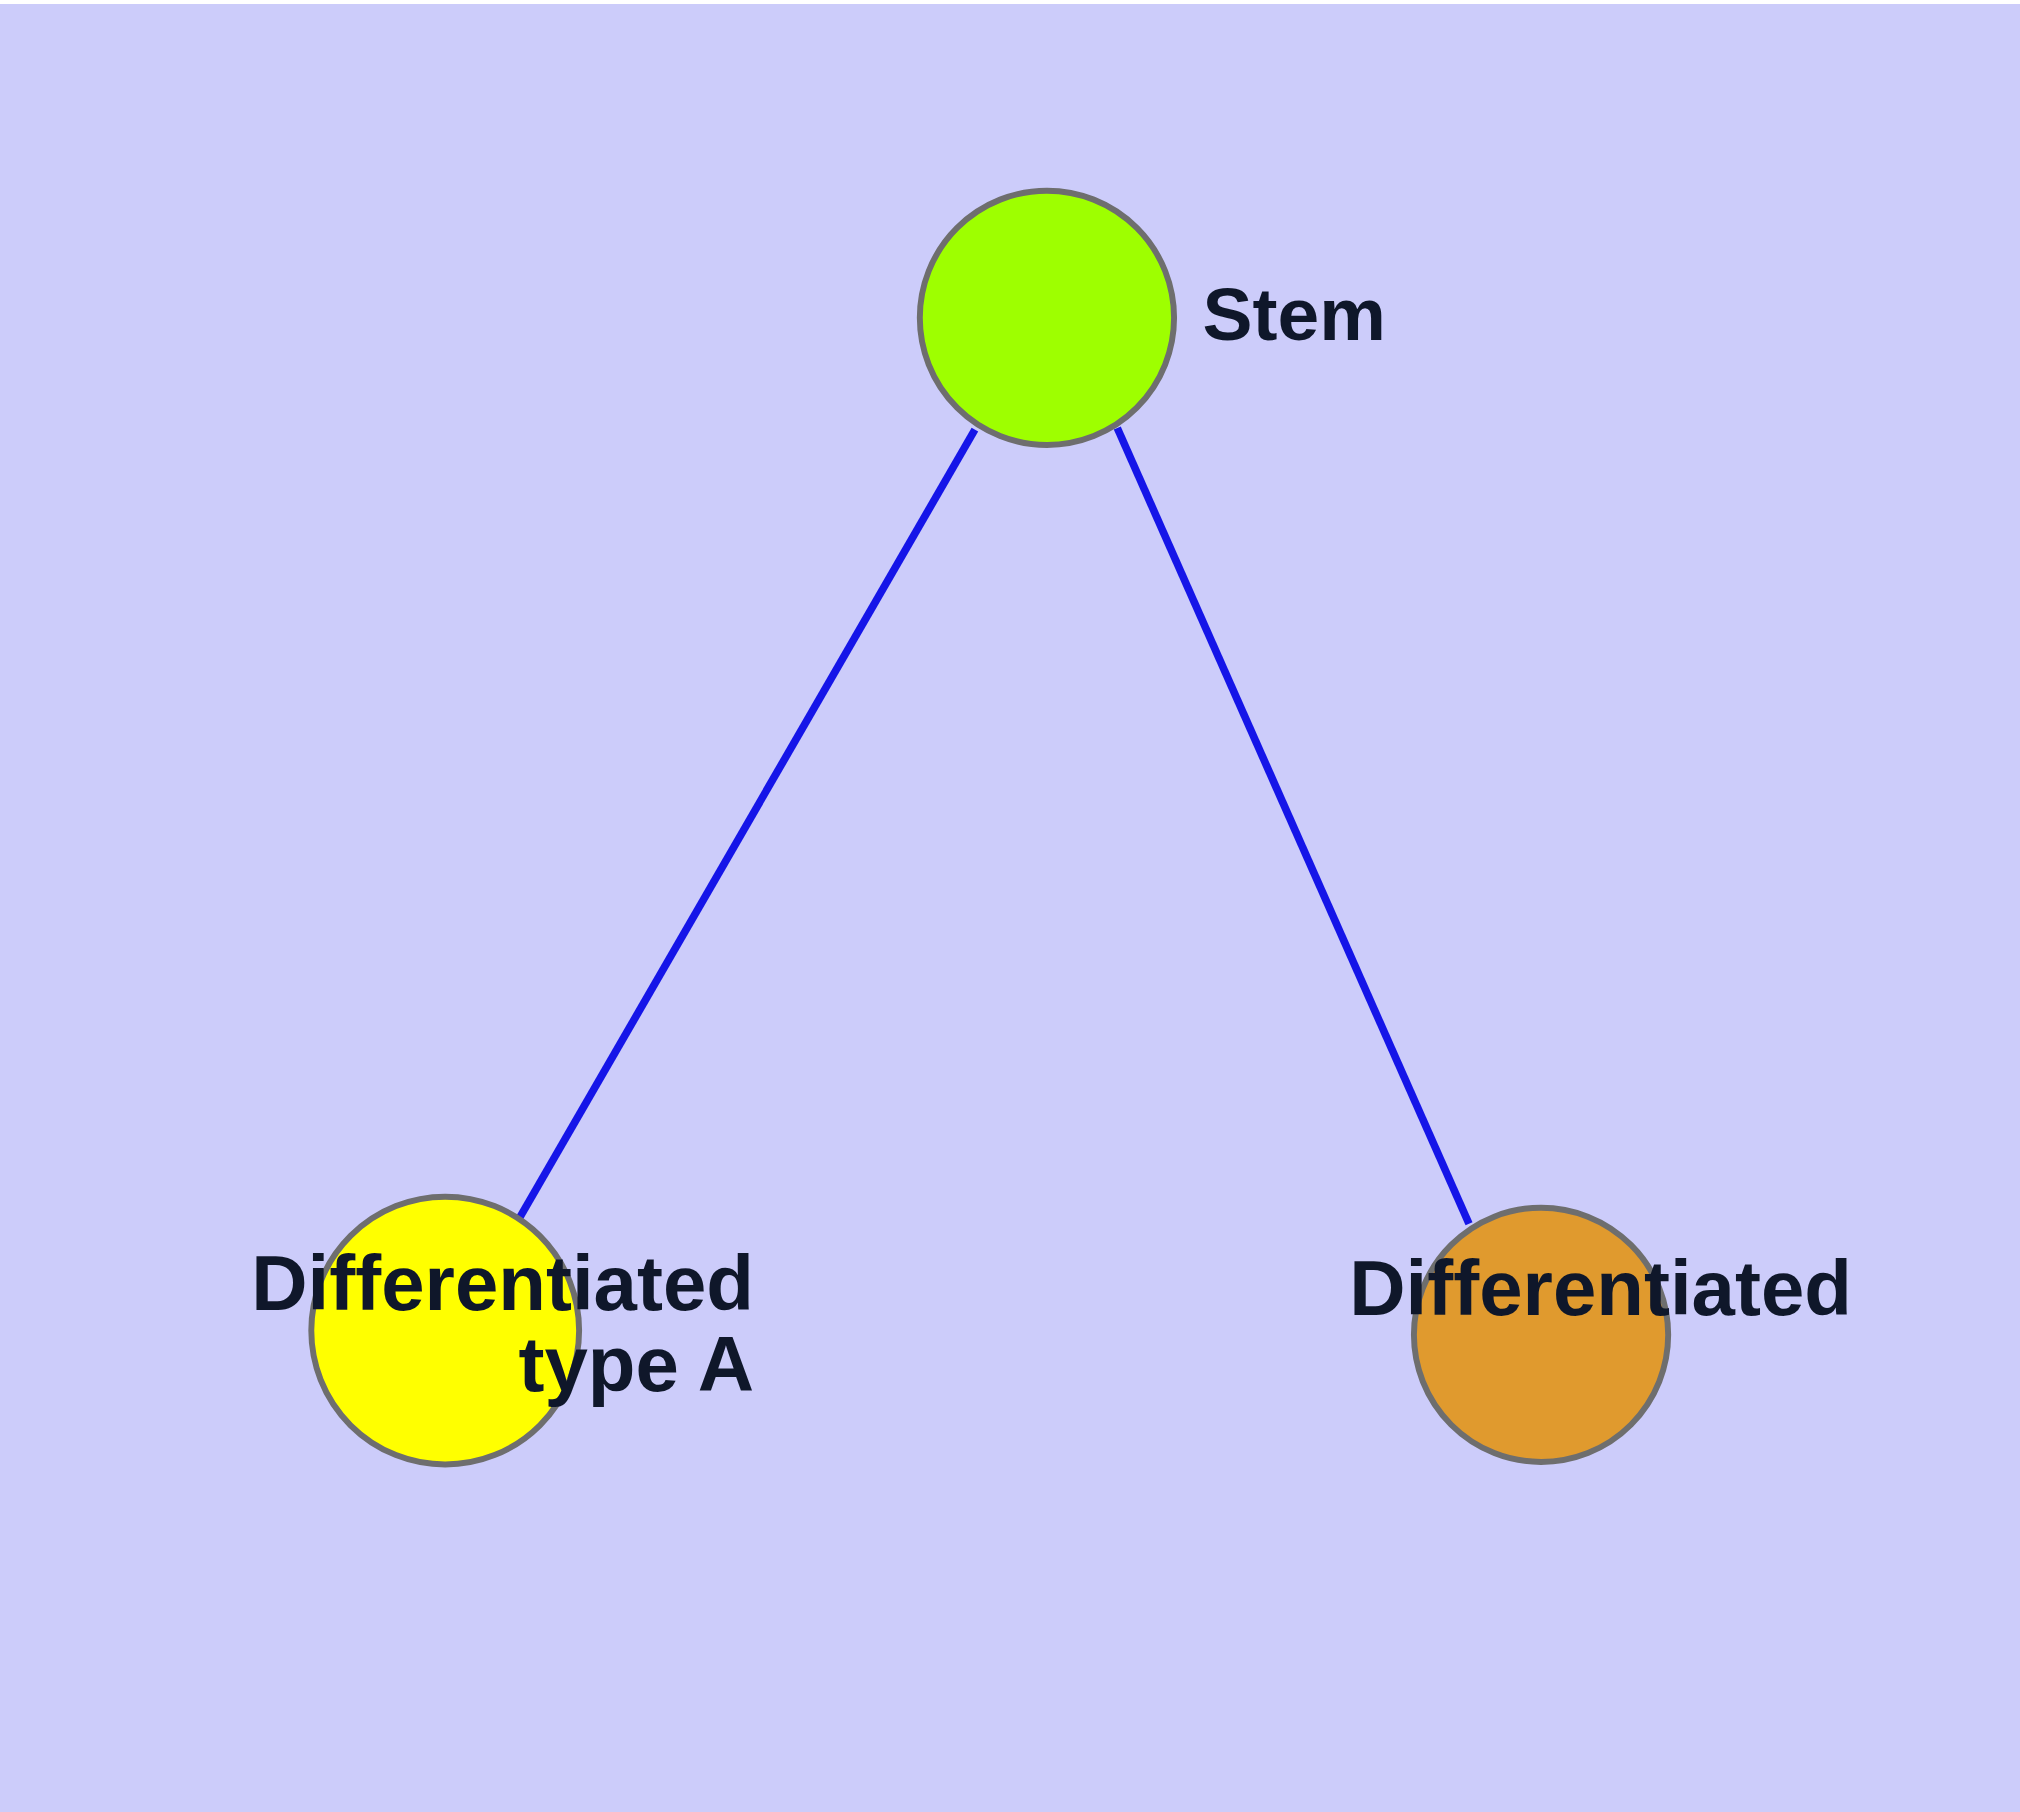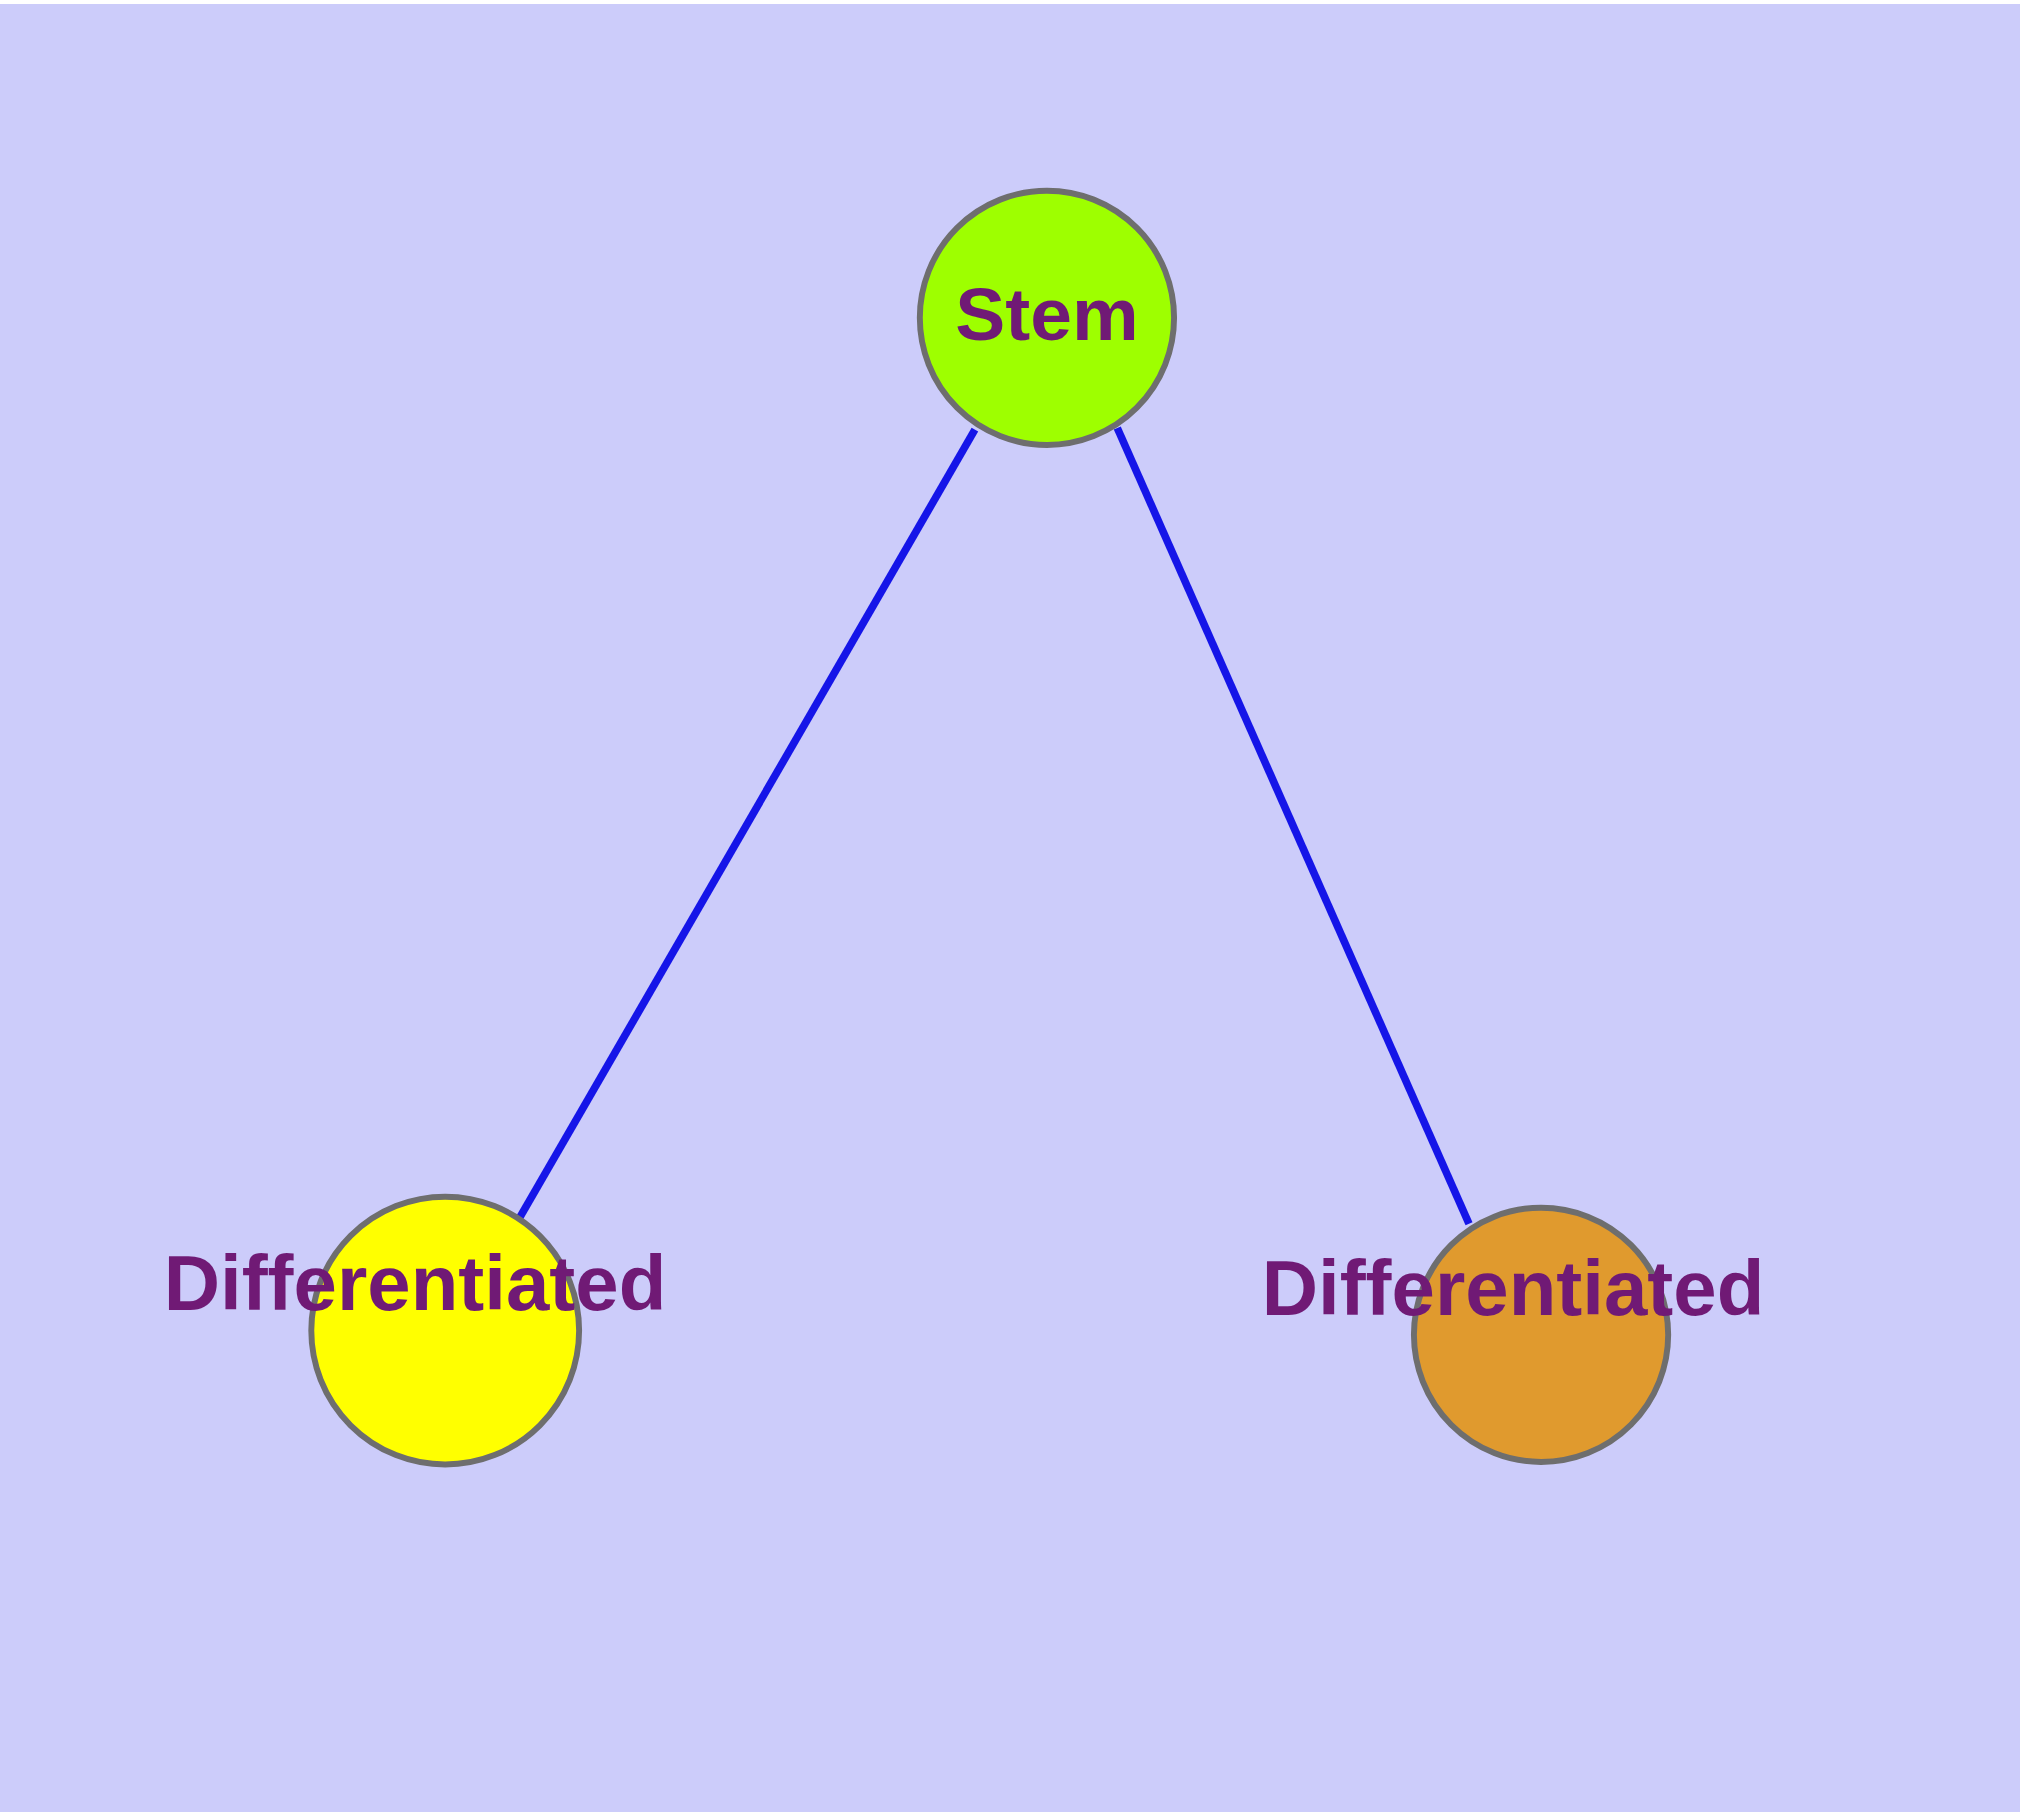--- a/index.html
+++ b/index.html
@@ -26,22 +26,22 @@
   }
   #graph-svg {
     position: absolute;
     left: 0;
     top: 0;
     width: 2021px;
     height: 1812px;
   }
   .node-label {
     position: absolute;
-    text-align: center;
-    color: #701a75;
+    text-align: right;
+    color: #0f172a;
     font-family: "Liberation Sans", sans-serif;
     font-weight: bold;
     white-space: nowrap;
     pointer-events: none;
     line-height: 1.04;
   }
   .label-stem {
     font-size: 75px;
     left: 708px;
     top: 275px;
@@ -80,20 +80,21 @@
       <circle cx="1818" cy="1575" r="150" fill="#e09a2e" stroke="#6e6e6e" stroke-width="7"></circle>
     </g>
   </svg>
 
   <div class="node-label label-stem">
     <div>Stem</div>
   </div>
 
   <div class="node-label label-typea">
     <div>Differentiated</div>
+    <div>type A</div>
   </div>
 
   <div class="node-label label-typeb">
     <div>Differentiated</div>
   </div>
 
 </div>
 
 
 </body></html>

